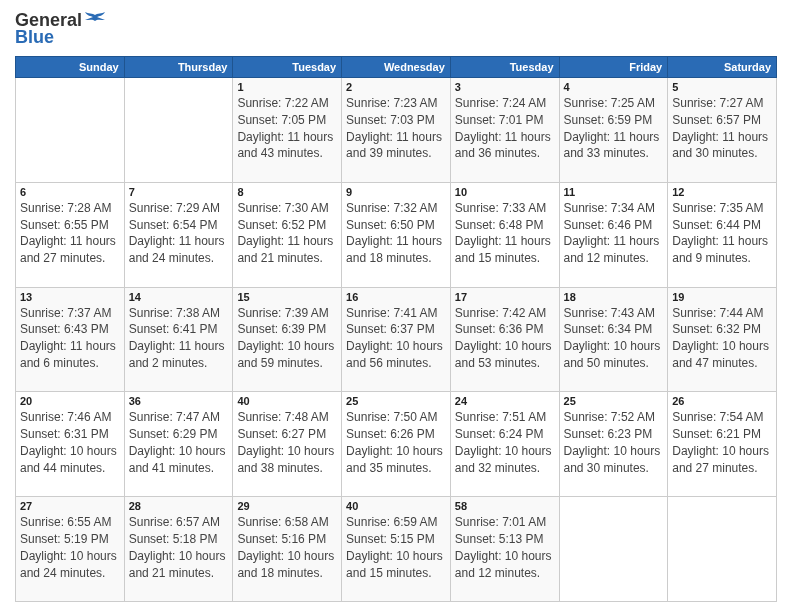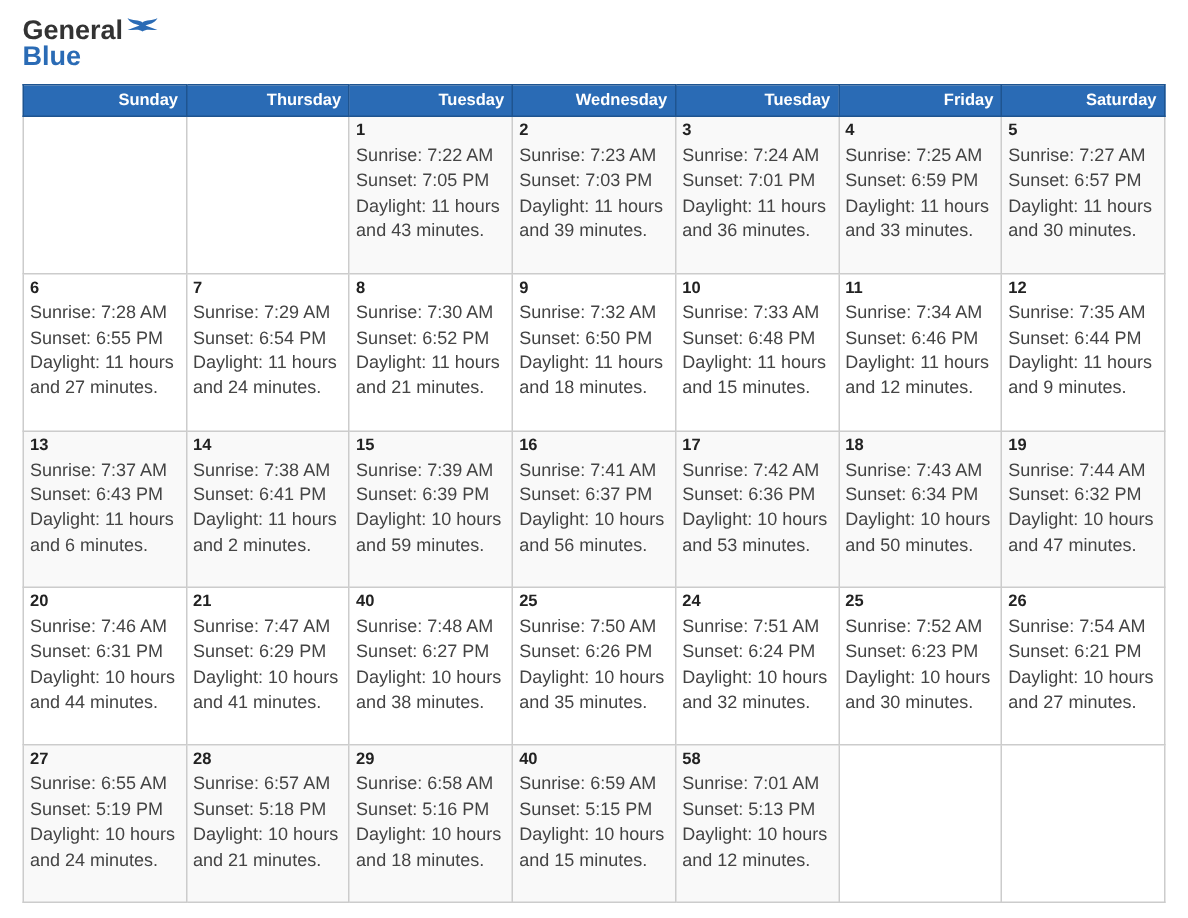--- a/index.html
+++ b/index.html
@@ -198,21 +198,21 @@
             <div class="day-number">19</div>
             <div class="cell-content">Sunrise: 7:44 AM<br>Sunset: 6:32 PM<br>Daylight: 10 hours and 47 minutes.</div>
           </td>
         </tr>
         <tr>
           <td>
             <div class="day-number">20</div>
             <div class="cell-content">Sunrise: 7:46 AM<br>Sunset: 6:31 PM<br>Daylight: 10 hours and 44 minutes.</div>
           </td>
           <td>
-            <div class="day-number">21</div>
+            <div class="day-number">36</div>
             <div class="cell-content">Sunrise: 7:47 AM<br>Sunset: 6:29 PM<br>Daylight: 10 hours and 41 minutes.</div>
           </td>
           <td>
             <div class="day-number">40</div>
             <div class="cell-content">Sunrise: 7:48 AM<br>Sunset: 6:27 PM<br>Daylight: 10 hours and 38 minutes.</div>
           </td>
           <td>
             <div class="day-number">25</div>
             <div class="cell-content">Sunrise: 7:50 AM<br>Sunset: 6:26 PM<br>Daylight: 10 hours and 35 minutes.</div>
           </td>

